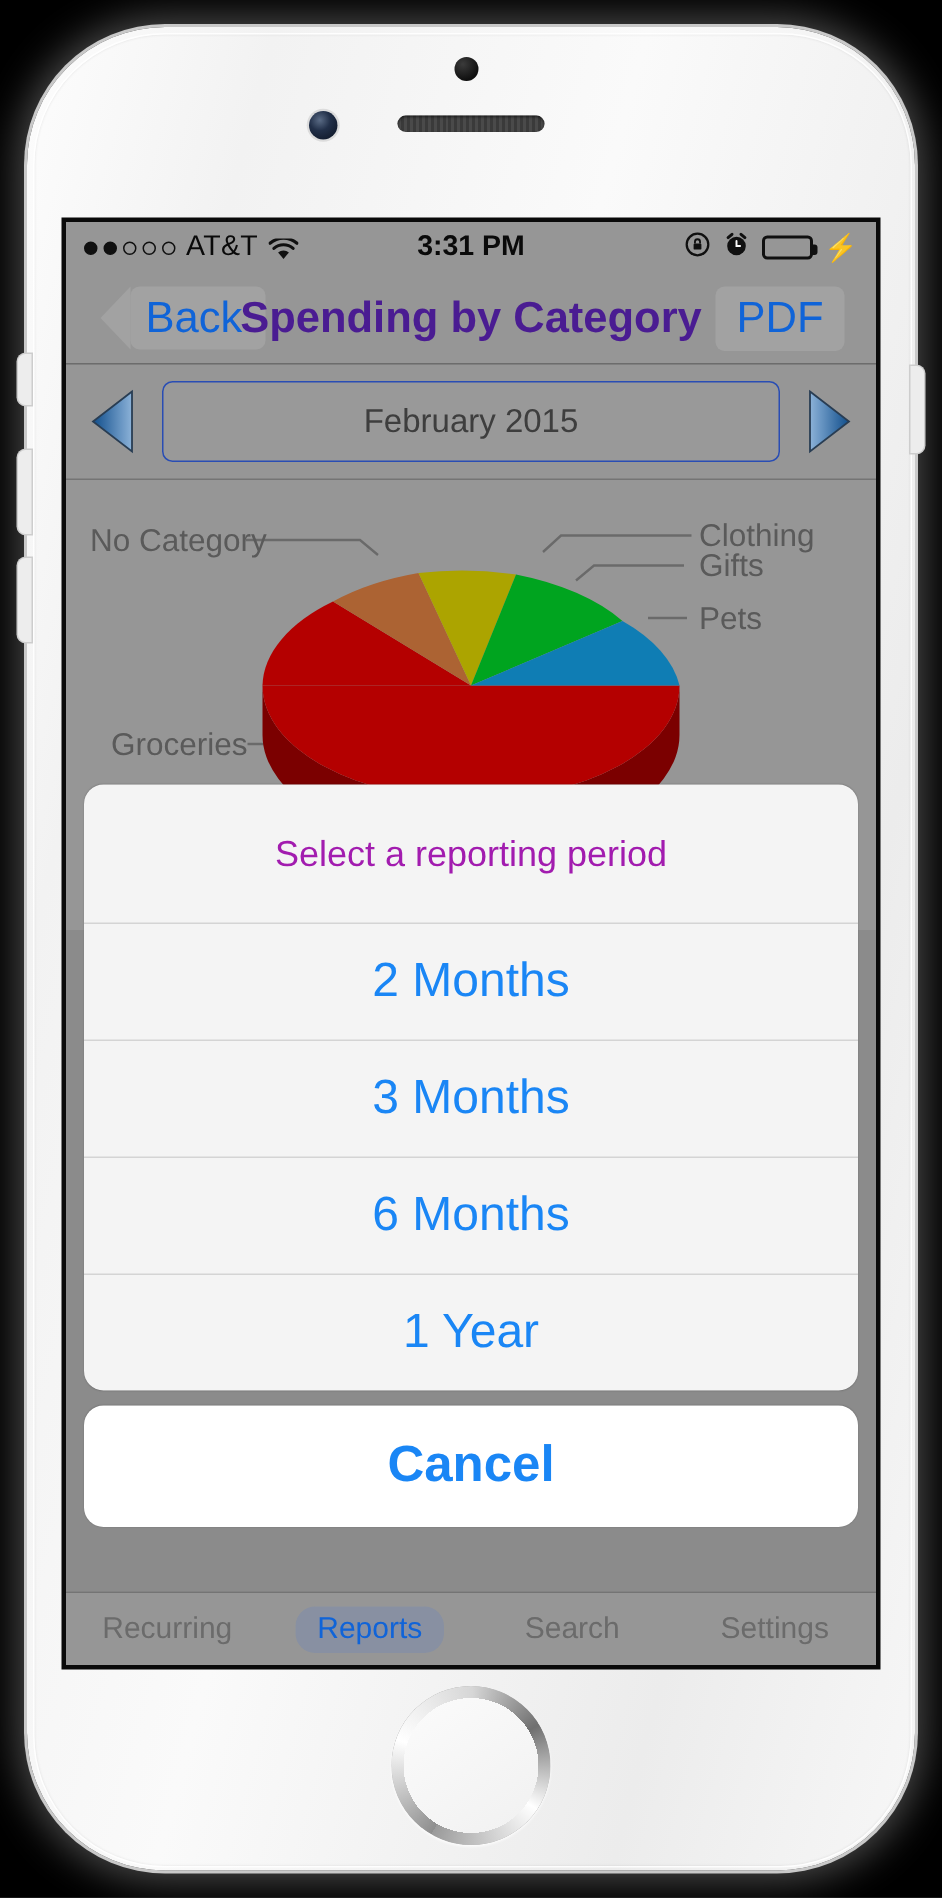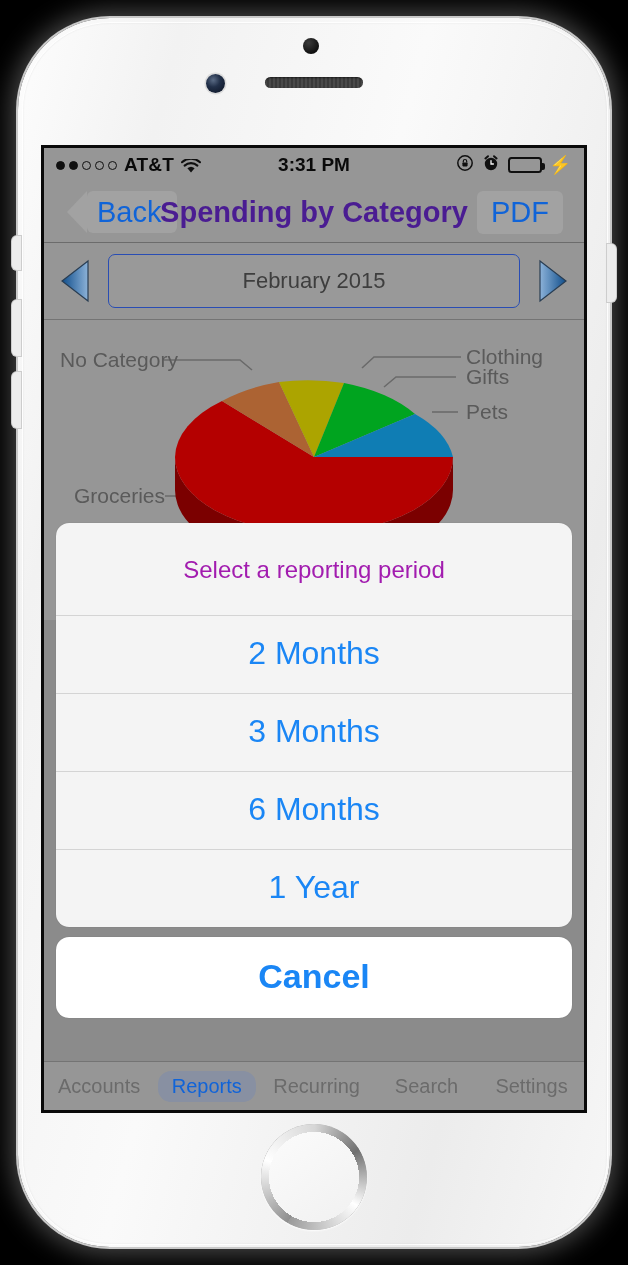--- a/index.html
+++ b/index.html
@@ -48,21 +48,21 @@
   .screen{position:absolute;left:44px;top:148px;width:540px;height:962px;
     background:#8e8e8e;overflow:hidden;box-shadow:0 0 0 3px #0a0a0a;}
 
   
   .statusbar{position:relative;height:34px;background:#9a9a9a;
     display:flex;align-items:center;padding:0 12px;font-size:18px;color:#0b0b0b;font-weight:700;}
   .sb-left{display:flex;align-items:center;gap:7px;}
   .dots{display:flex;align-items:center;gap:4px;}
   .dot{width:9px;height:9px;border-radius:50%;border:1.6px solid #111;box-sizing:border-box;}
   .dot.on{background:#111;}
-  .carrier{font-size:19px;font-weight:700;letter-spacing:.2px;text-align:right;}
+  .carrier{font-size:19px;font-weight:400;letter-spacing:.2px;text-align:right;}
   .wifi{width:20px;height:15px;position:relative;}
   .sb-center{position:absolute;left:0;right:0;text-align:center;font-size:19px;font-weight:700;pointer-events:none;}
   .sb-right{margin-left:auto;display:flex;align-items:center;gap:8px;}
   .battery{width:34px;height:16px;border:2px solid #111;border-radius:3.5px;position:relative;box-sizing:border-box;padding:1.5px;}
   .battery::after{content:"";position:absolute;right:-5px;top:4px;width:3px;height:7px;background:#111;border-radius:0 2px 2px 0;}
   .batt-fill{height:100%;background:#2aa832;border-radius:1px;}
   .bolt{font-size:18px;font-weight:700;line-height:1;}
 
   
   .navbar{height:60px;background:#9a9a9a;border-bottom:1px solid #6f6f6f;
@@ -237,23 +237,22 @@
 
         <text class="pie-label" x="16" y="47">No Category</text>
         <text class="pie-label" x="422" y="44">Clothing</text>
         <text class="pie-label" x="422" y="64">Gifts</text>
         <text class="pie-label" x="422" y="99">Pets</text>
         <text class="pie-label" x="30" y="183">Groceries</text>
       </svg>
     </div>
 
     <div class="tabbar">
-      <div class="tab"><span class="pill">Accounts</span></div>
+      <div class="tab"><span class="pill">Recurring</span></div>
       <div class="tab sel"><span class="pill">Reports</span></div>
-      <div class="tab"><span class="pill">Recurring</span></div>
       <div class="tab"><span class="pill">Search</span></div>
       <div class="tab"><span class="pill">Settings</span></div>
     </div>
 
     <div class="dim"></div>
     <div class="sheet">
       <div class="sheet-group">
         <div class="sheet-title">Select a reporting period</div>
         <div class="sheet-item">2 Months</div>
         <div class="sheet-item">3 Months</div>

